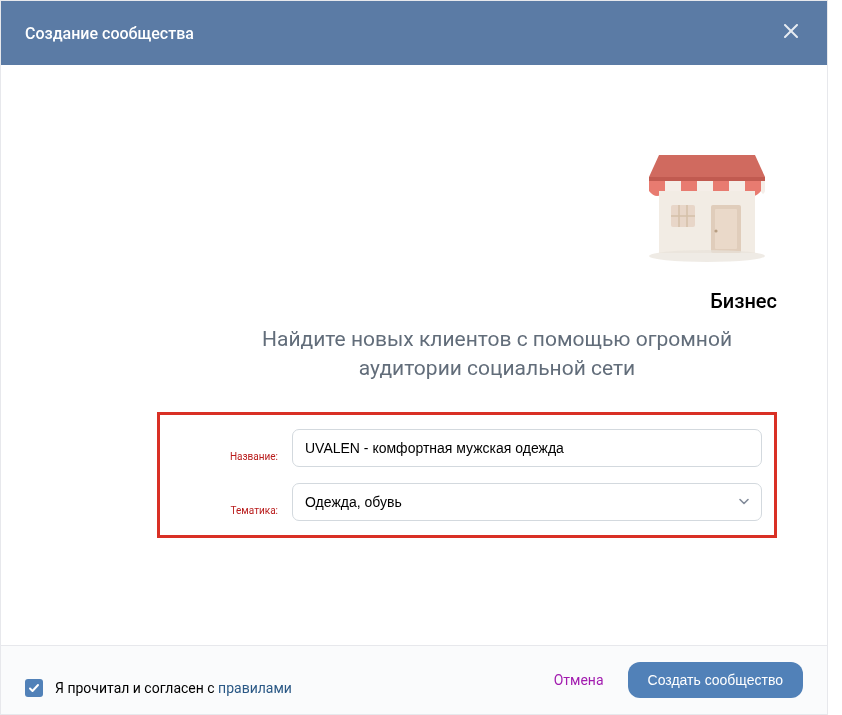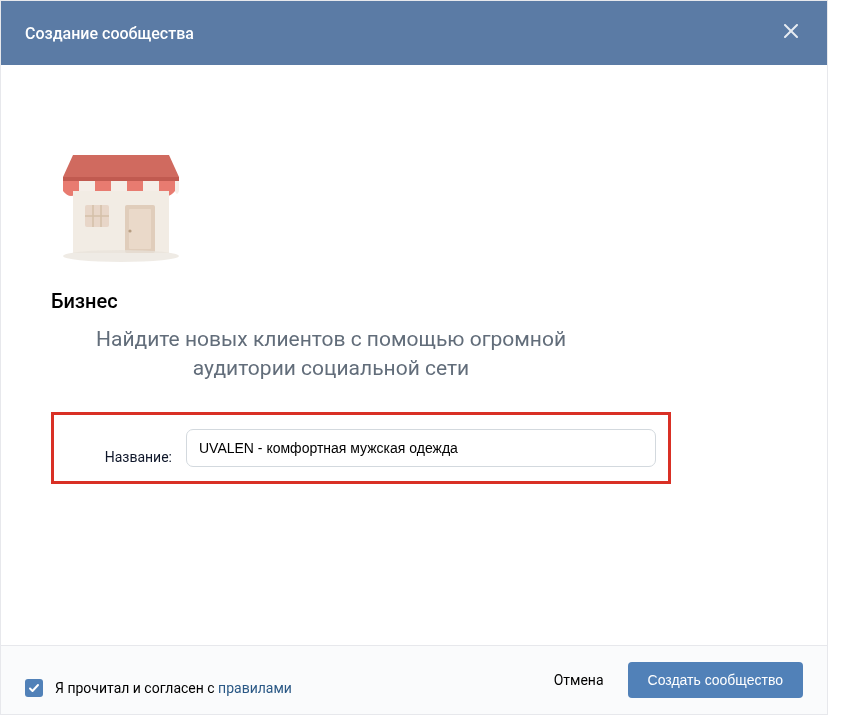--- a/index.html
+++ b/index.html
@@ -36,21 +36,21 @@
       align-items: center;
       justify-content: center;
       opacity: 0.85;
     }
     .close-btn svg { width: 16px; height: 16px; }
     .modal-body {
       flex: 1;
       padding: 60px 50px 30px;
       display: flex;
       flex-direction: column;
-      align-items: flex-start;
+      align-items: flex-end;
     }
     .shop-illustration {
       width: 140px;
       height: 140px;
       margin-bottom: 24px;
     }
     .section-title {
       font-size: 20px;
       font-weight: 500;
       color: #000;
@@ -75,22 +75,22 @@
     }
     .form-row {
       display: flex;
       align-items: center;
       margin-bottom: 16px;
     }
     .form-row:last-child { margin-bottom: 0; }
     .form-label {
       width: 120px;
       text-align: right;
-      color: #0f172a;
-      font-size: 14px;
+      color: #b91c1c;
+      font-size: 10px;
       padding-right: 14px;
       margin-top: 18px;
     }
     .form-control-wrap {
       flex: 1;
       position: relative;
     }
     .form-input, .form-select {
       width: 100%;
       height: 38px;
@@ -152,29 +152,29 @@
     .agree-link {
       color: #2a5885;
       cursor: pointer;
     }
     .footer-right {
       display: flex;
       align-items: center;
       gap: 24px;
     }
     .cancel-link {
-      color: #000000;
+      color: #a21caf;
       font-size: 14px;
       cursor: pointer;
     }
     .submit-btn {
       background: #5181b8;
       color: #fff;
       border: none;
-      border-radius: 4px;
+      border-radius: 12px;
       padding: 10px 20px;
       font-size: 14px;
       font-weight: 500;
       cursor: pointer;
     }
   </style>
 </head>
 <body>
 
 <div class="modal">
@@ -225,20 +225,31 @@
 
     <div class="section-title">Бизнес</div>
     <div class="section-desc">Найдите новых клиентов с помощью огромной аудитории социальной сети</div>
 
     <div class="form">
       <div class="highlight-box">
         <div class="form-row">
           <div class="form-label">Название:</div>
           <div class="form-control-wrap">
             <input type="text" class="form-input" value="UVALEN - комфортная мужская одежда" style="">
+          </div>
+        </div>
+        <div class="form-row" style="margin-bottom:0;">
+          <div class="form-label">Тематика:</div>
+          <div class="form-control-wrap">
+            <button type="button" class="form-select">Одежда, обувь</button>
+            <span class="select-chevron">
+              <svg viewBox="0 0 12 12" fill="none" stroke="#828a99" stroke-width="1.6" stroke-linecap="round" stroke-linejoin="round">
+                <polyline points="2,4 6,8 10,4"></polyline>
+              </svg>
+            </span>
           </div>
         </div>
       </div>
     </div>
   </div>
 
   <div class="modal-footer">
     <div class="footer-left">
       <div class="checkbox">
         <span>

